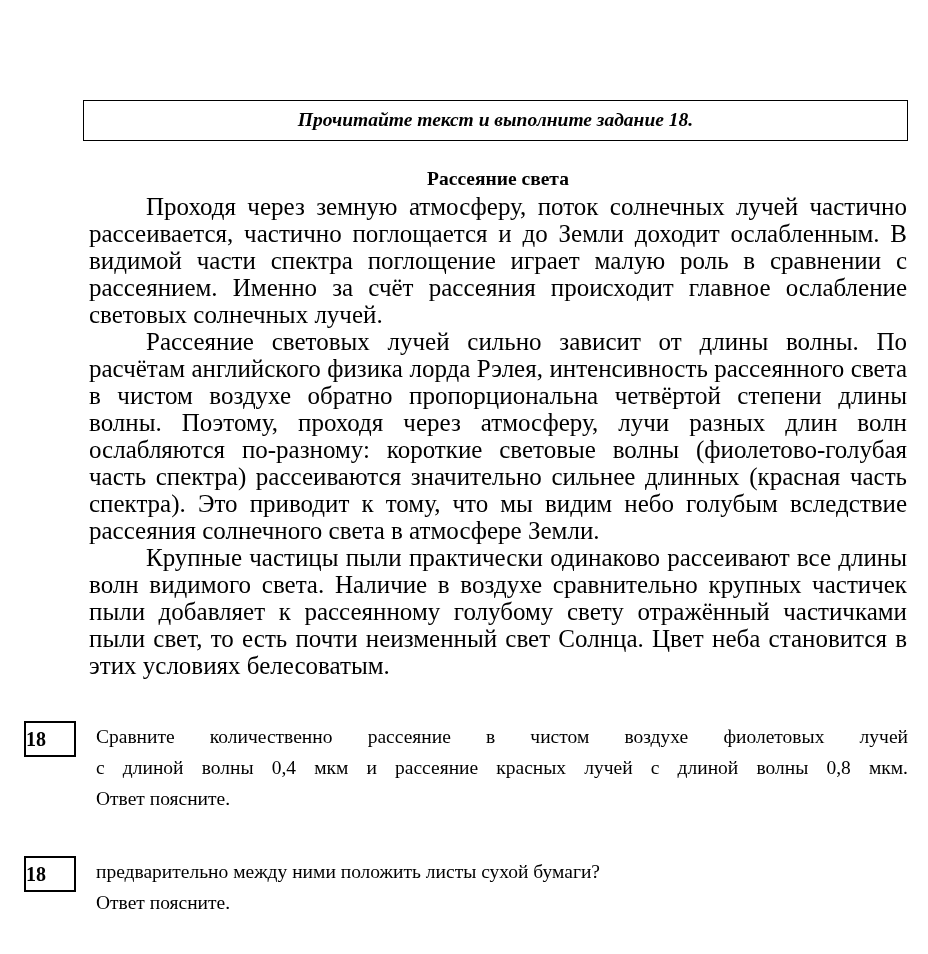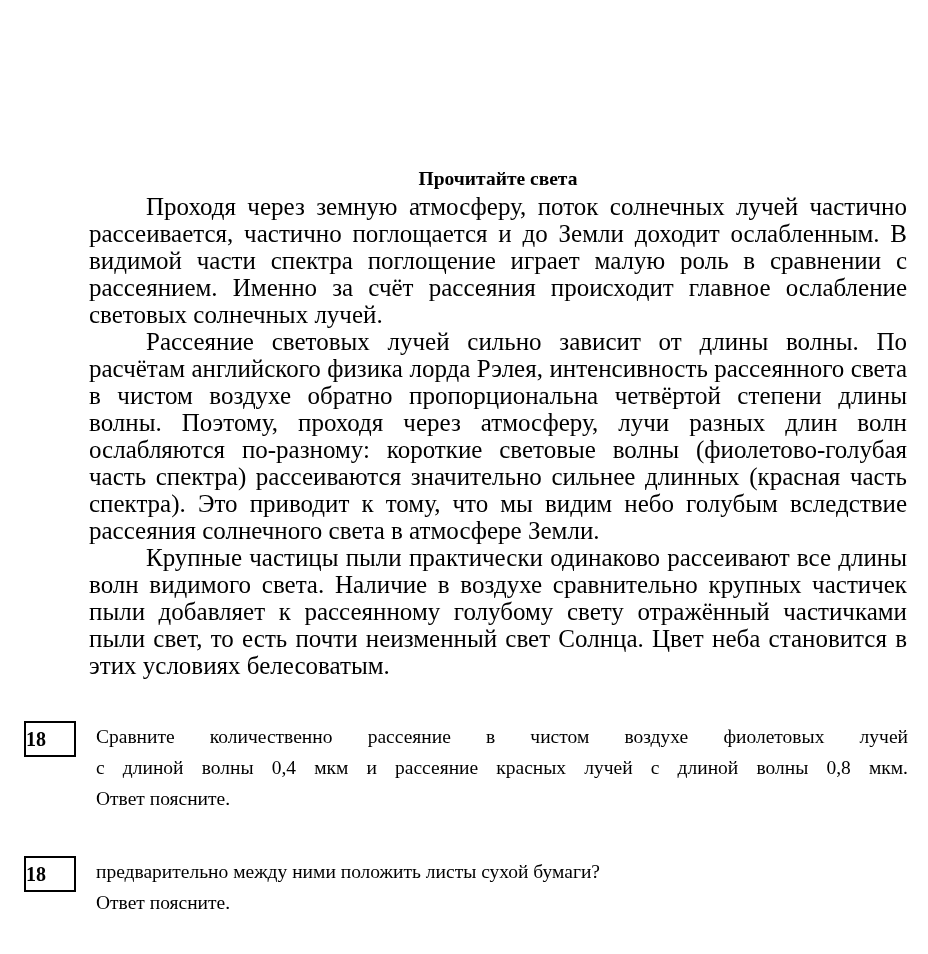--- a/index.html
+++ b/index.html
@@ -115,23 +115,24 @@
   .q-line.plain {
     text-align: center;
   }
 </style>
 </head>
 <body>
 
 <div class="page">
 
 
+  <div class="notice-box read-task">Прочитайте текст и выполните задание 18.</div>
 
   <div class="article">
-    <div class="article-title">Прочитайте света</div>
+    <div class="article-title">Рассеяние света</div>
     <p>Проходя через земную атмосферу, поток солнечных лучей частично рассеивается, частично поглощается и до Земли доходит ослабленным. В видимой части спектра поглощение играет малую роль в сравнении с рассеянием. Именно за счёт рассеяния происходит главное ослабление световых солнечных лучей.</p>
     <p>Рассеяние световых лучей сильно зависит от длины волны. По расчётам английского физика лорда Рэлея, интенсивность рассеянного света в чистом воздухе обратно пропорциональна четвёртой степени длины волны. Поэтому, проходя через атмосферу, лучи разных длин волн ослабляются по-разному: короткие световые волны (фиолетово-голубая часть спектра) рассеиваются значительно сильнее длинных (красная часть спектра). Это приводит к тому, что мы видим небо голубым вследствие рассеяния солнечного света в атмосфере Земли.</p>
     <p>Крупные частицы пыли практически одинаково рассеивают все длины волн видимого света. Наличие в воздухе сравнительно крупных частичек пыли добавляет к рассеянному голубому свету отражённый частичками пыли свет, то есть почти неизменный свет Солнца. Цвет неба становится в этих условиях белесоватым.</p>
   </div>
 
   <div class="question q18">
     <div class="q-number">18</div>
     <div class="q-body">
       <div class="q-line justified">Сравните количественно рассеяние в чистом воздухе фиолетовых лучей</div>
       <div class="q-line justified">с длиной волны 0,4 мкм и рассеяние красных лучей с длиной волны 0,8 мкм.</div>

